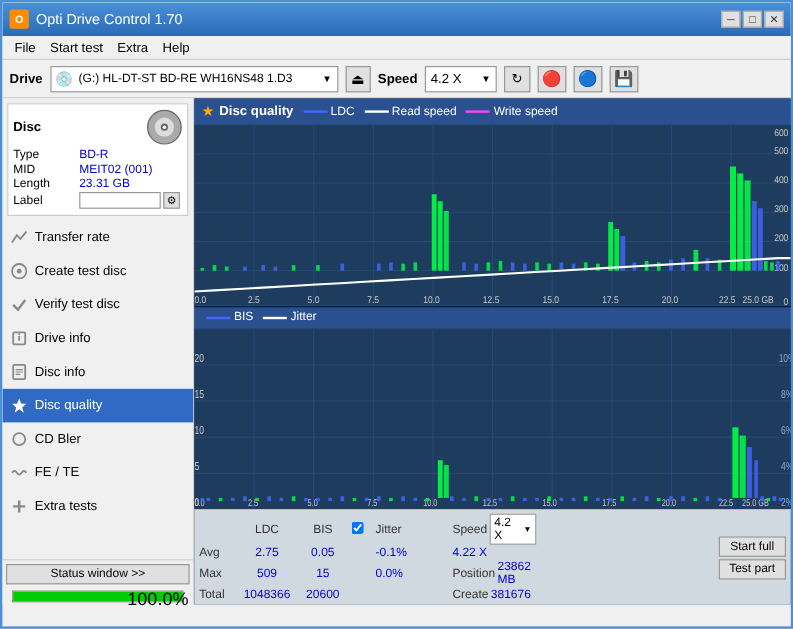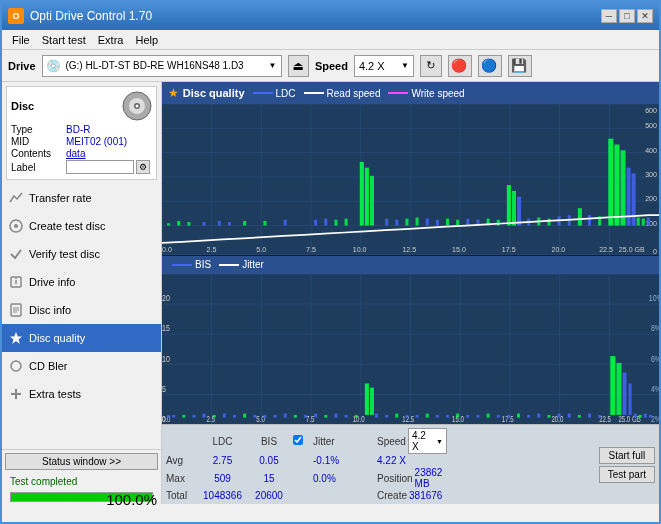--- a/index.html
+++ b/index.html
@@ -130,22 +130,22 @@
         </div>
         <div class="disc-info-row">
           <span class="disc-info-label">Type</span>
           <span class="disc-info-value">BD-R</span>
         </div>
         <div class="disc-info-row">
           <span class="disc-info-label">MID</span>
           <span class="disc-info-value">MEIT02 (001)</span>
         </div>
         <div class="disc-info-row">
-          <span class="disc-info-label">Contents</span>
-          <span class="disc-info-value link">data</span>
+          <span class="disc-info-label">Length</span>
+          <span class="disc-info-value">23.31 GB</span>
         </div>
         <div class="disc-info-row" style="align-items:center;">
           <span class="disc-info-label">Label</span>
           <input class="label-input" type="text" value="" style="">
           <div class="label-btn" style="margin-left:2px;">⚙</div>
         </div>
       </div>
 
       <div class="nav-items">
         <div class="nav-item">
@@ -206,33 +206,38 @@
           <div class="nav-item-icon">
             <svg width="14" height="14" viewBox="0 0 14 14">
                 <circle cx="7" cy="7" r="5" fill="none" stroke="#888" stroke-width="1.5"></circle>
               </svg>
           </div>
           <span>CD Bler</span>
         </div>
         <div class="nav-item">
           <div class="nav-item-icon">
             <svg width="14" height="14" viewBox="0 0 14 14">
+                <path d="M1,7 Q3,4 5,7 Q7,10 9,7 Q11,4 13,7" fill="none" stroke="#888" stroke-width="1.5"></path>
+              </svg>
+          </div>
+          <span>FE / TE</span>
+        </div>
+        <div class="nav-item">
+          <div class="nav-item-icon">
+            <svg width="14" height="14" viewBox="0 0 14 14">
                 <line x1="7" y1="2" x2="7" y2="12" stroke="#888" stroke-width="2"></line>
                 <line x1="2" y1="7" x2="12" y2="7" stroke="#888" stroke-width="2"></line>
               </svg>
           </div>
           <span>Extra tests</span>
         </div>
       </div>
 
       <div class="status-bar">
         <button class="status-btn">Status window &gt;&gt;</button>
-        <div style="padding: 1px 4px; display:flex; align-items:center; justify-content:space-between;">
-          <span class="status-text">Test completed</span>
-        </div>
         <div style="position:relative; margin: 1px 4px 2px 4px;">
           <div class="progress-bar-outer">
             <div class="progress-bar-inner" style="width:100%;"></div>
           </div>
           <div style="position:absolute; right:0; top:-1px; font-size:15px; color:#000;">100.0%</div>
         </div>
       </div>
     </div>
 
     <div class="content">

